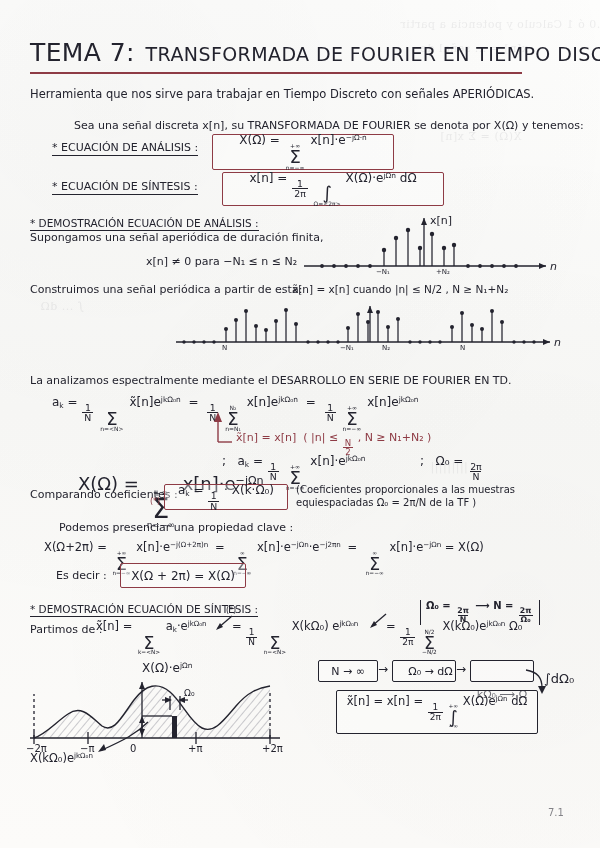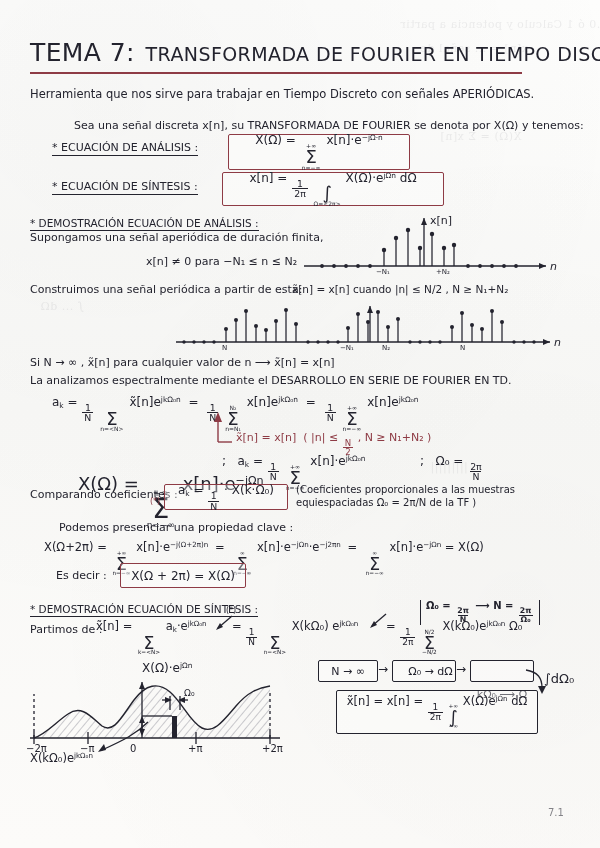--- a/index.html
+++ b/index.html
@@ -77,21 +77,21 @@
     <span style="font-size:19px;margin-left:4px;">TRANSFORMADA DE FOURIER EN TIEMPO DISCRETO.</span>
   </div>
   <div style="position:absolute;left:30px;top:72px;width:492px;height:1.6px;background:#8e3b45;"></div>
 
   <div class="t ink" style="left:30px;top:88px;font-size:11.5px;">Herramienta que nos sirve para trabajar en Tiempo Discreto con señales APERIÓDICAS.</div>
 
   <div class="t ink" style="left:30px;top:120px;font-size:11px;margin-left:44px;">Sea una señal discreta x[n], su TRANSFORMADA DE FOURIER se denota por X(Ω) y tenemos:</div>
 
   <div class="t ink sc ul" style="left:52px;top:142px;font-size:11px;">* ECUACIÓN DE ANÁLISIS :</div>
 
-  <div class="box boxred" style="left:228px;top:134px;width:180px;height:34px;justify-content:center;">
+  <div class="box boxred" style="left:212px;top:134px;width:180px;height:34px;justify-content:center;">
     <span class="ink" style="font-size:12px;">
       X(Ω) =
       <span class="sum">
           <span class="lim">+∞</span>
           <span class="sig">Σ</span>
           <span class="lim">n=−∞</span>
         </span>
       x[n]·e<sup>−jΩ·n</sup>
     </span>
   </div>
@@ -220,21 +220,20 @@
       <circle class="dot" cx="342" cy="42" r="1.7"></circle>
         <circle class="dot" cx="352" cy="42" r="1.7"></circle>
       <circle class="dot" cx="362" cy="42" r="1.7"></circle>
     </g>
     <text class="lbl" x="50" y="50" font-size="7">N</text>
     <text class="lbl" x="168" y="50" font-size="7">−N₁</text>
     <text class="lbl" x="210" y="50" font-size="7">N₂</text>
     <text class="lbl" x="288" y="50" font-size="7">N</text>
   </svg>
 
-  <div class="t ink" style="left:30px;top:357px;font-size:11px;">Si  N → ∞ , x̃[n] para cualquier valor de n  ⟶  x̃[n] = x[n]</div>
   <div class="t ink" style="left:30px;top:375px;font-size:11px;">La analizamos espectralmente mediante el DESARROLLO EN SERIE DE FOURIER EN TD.</div>
 
   <div class="t ink" style="left:52px;top:396px;font-size:12px;">
     a<sub>k</sub> = <span class="fr">
         <span class="n">1</span>
         <span class="d">N</span>
       </span>
     <span class="sum">
         <span class="lim">&nbsp;</span>
         <span class="sig">Σ</span>

